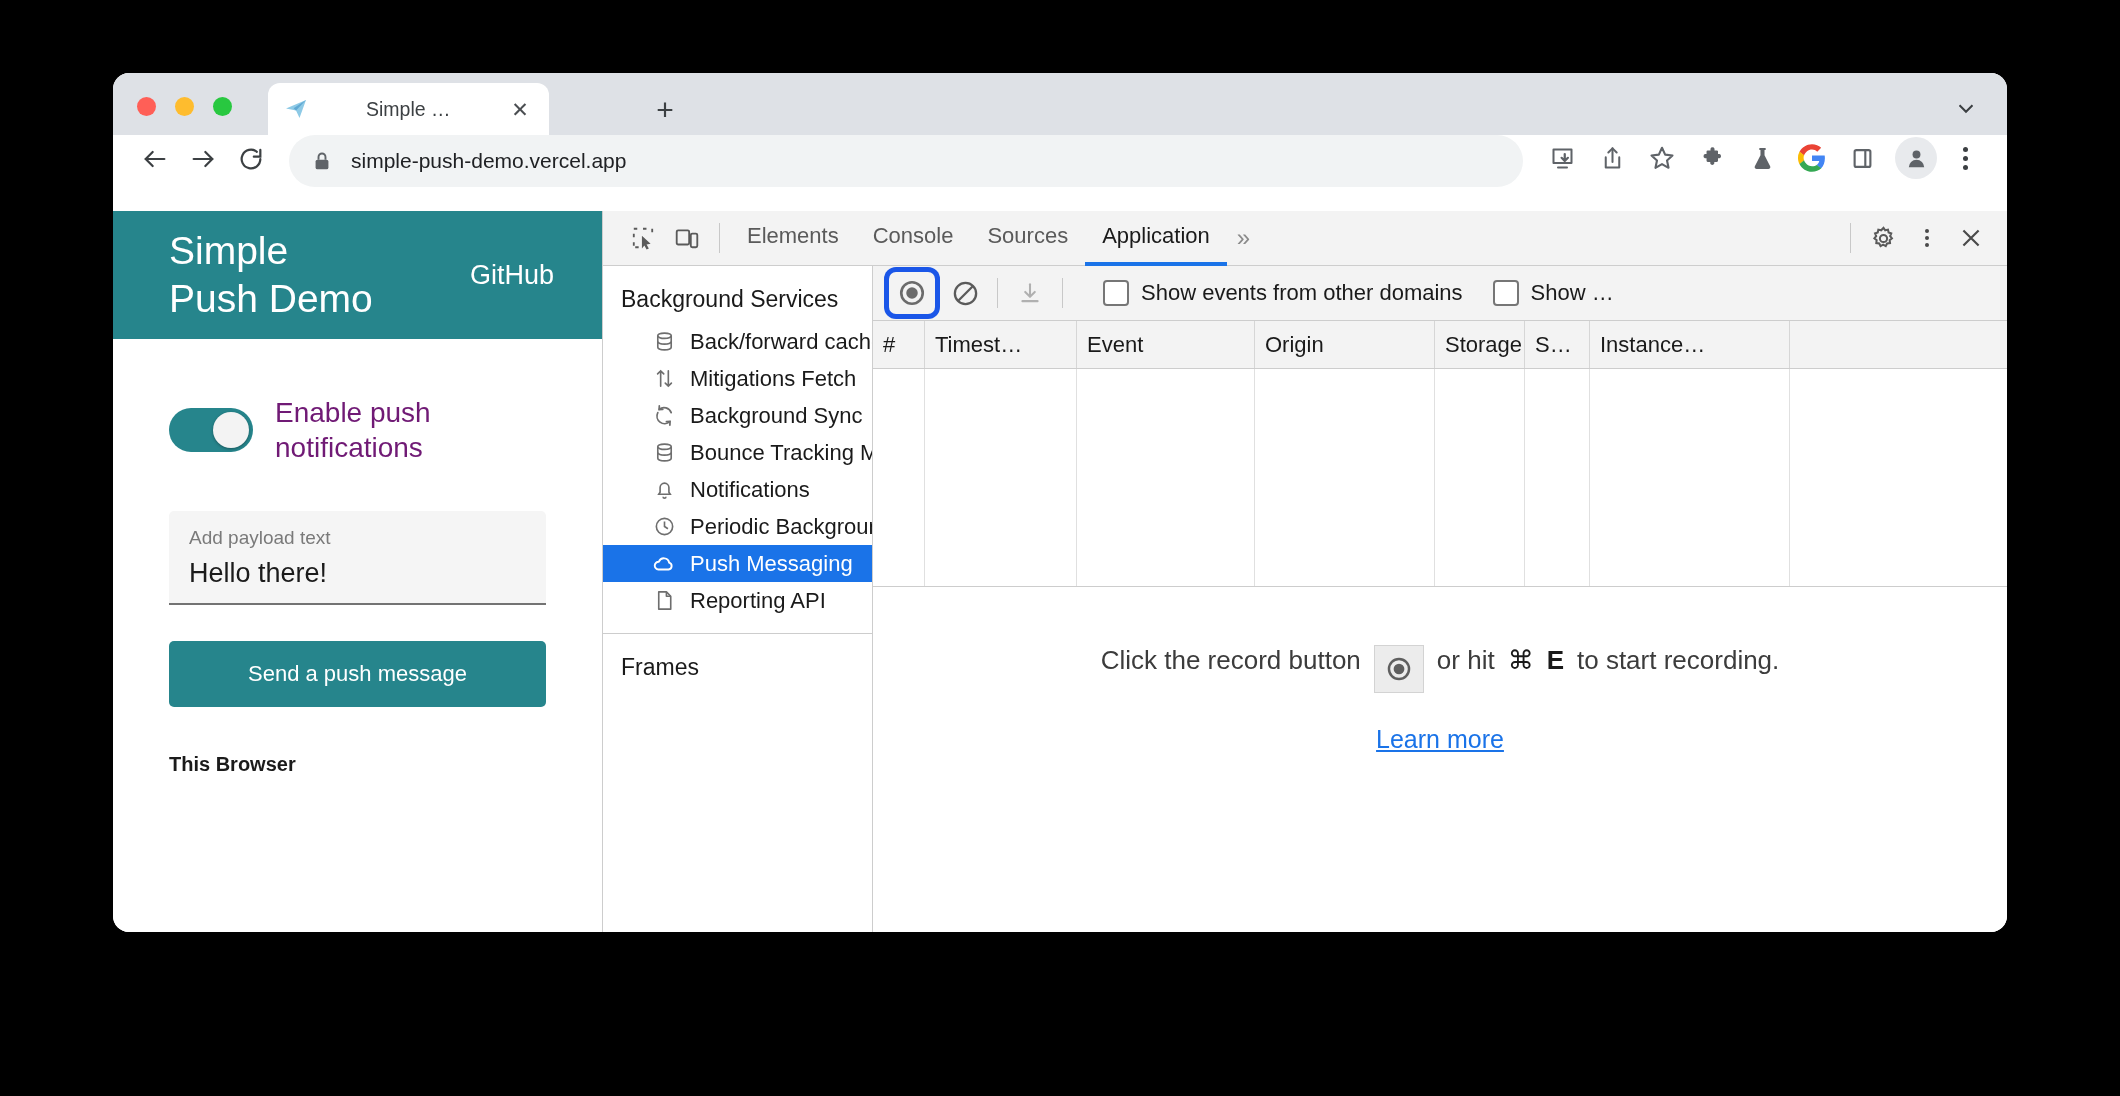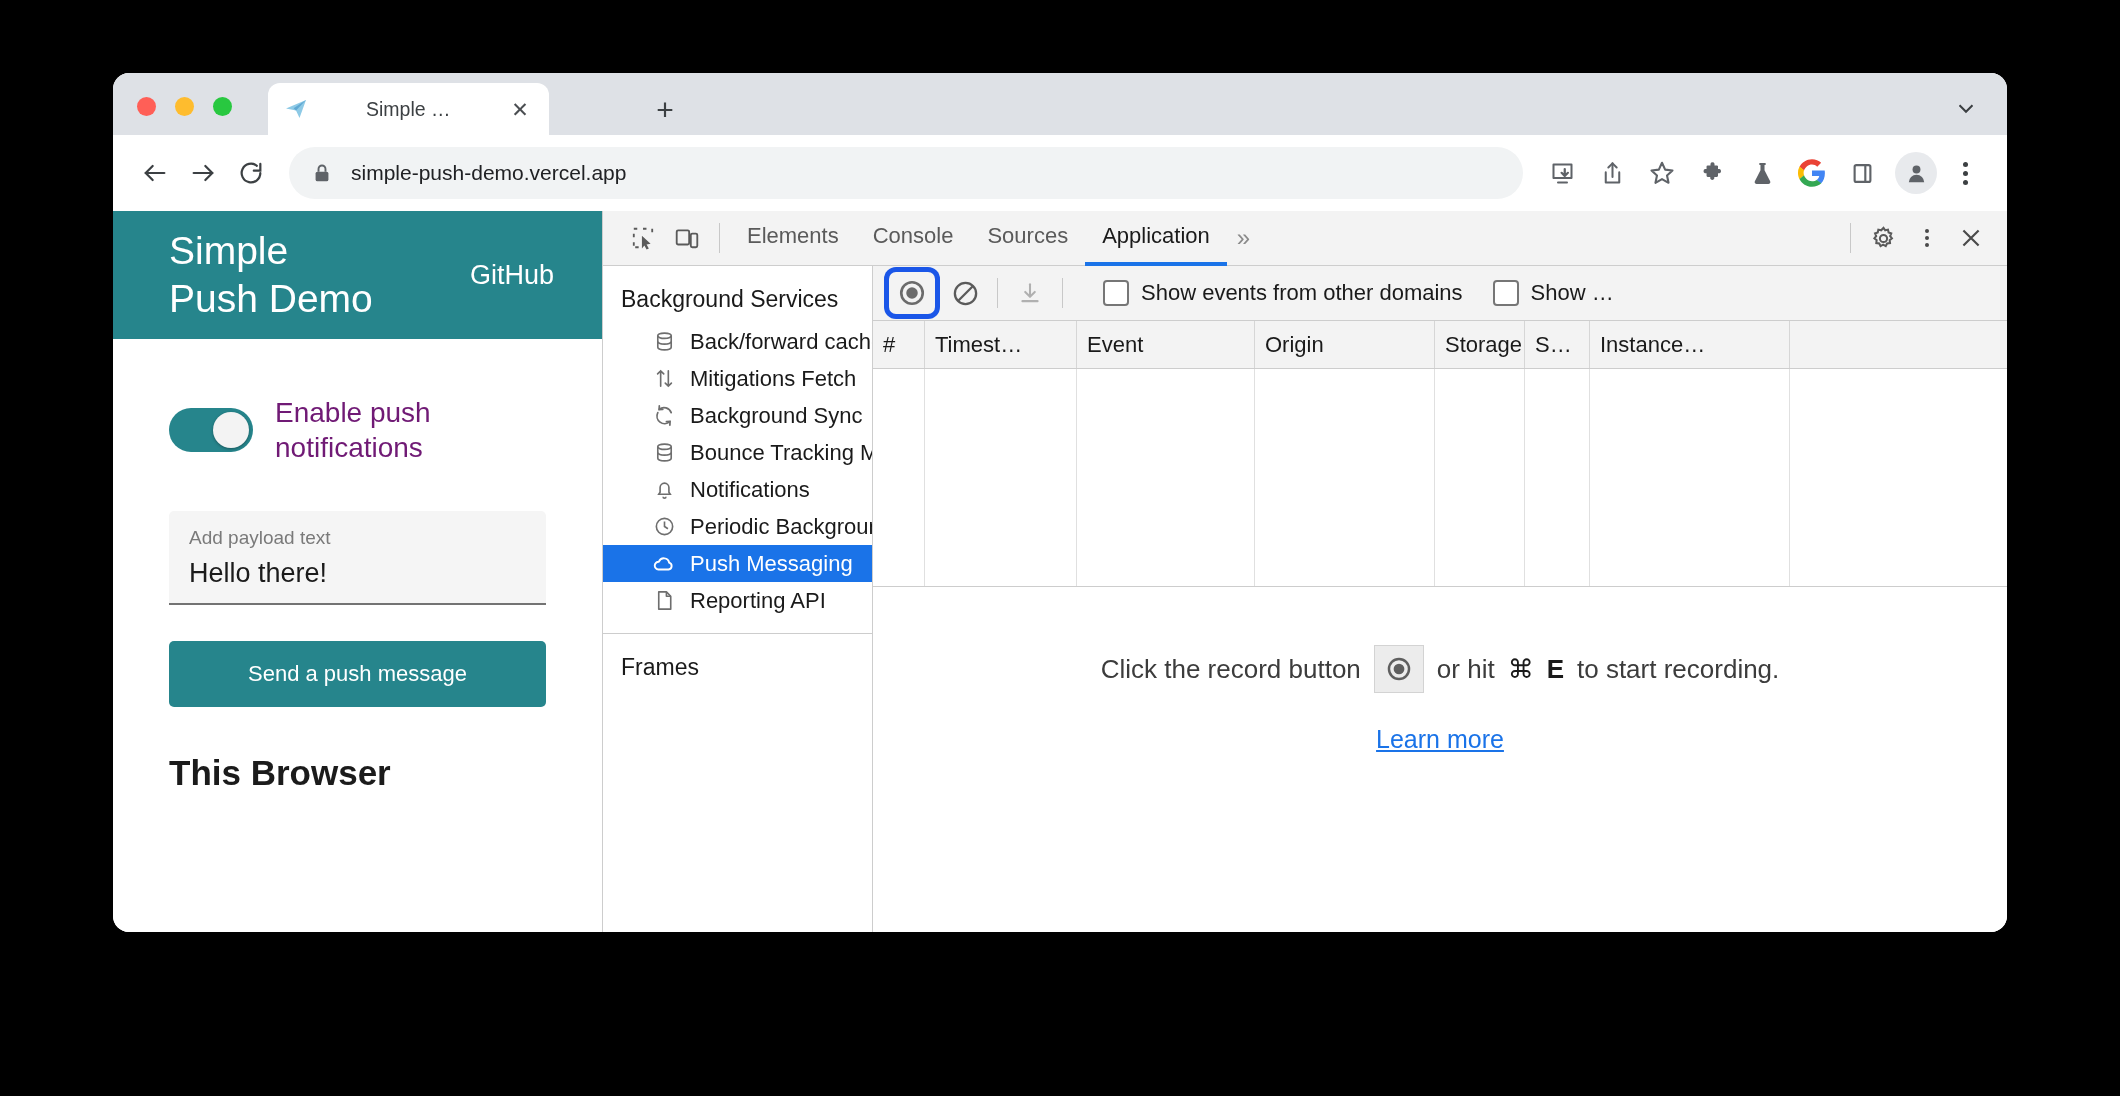--- a/index.html
+++ b/index.html
@@ -66,21 +66,21 @@
   #tabstrip-expand {
     position: absolute; right: 26px; top: 20px;
     width: 30px; height: 30px;
     display: flex; align-items: center; justify-content: center;
     color: #3c4043;
   }
 
   
   #toolbar {
     height: 76px; background: #fff;
-    display: flex; align-items: center;
+    display: flex; align-items: flex-start;
     padding: 0 22px 0 18px;
   }
   .navbtn {
     width: 48px; height: 48px; flex: 0 0 auto;
     display: flex; align-items: center; justify-content: center;
     color: #3c4043;
   }
   #omnibox {
     flex: 1 1 auto; height: 52px;
     background: #f1f3f4; border-radius: 26px;
@@ -151,21 +151,21 @@
   #payload-value { font-size: 27px; color: #1b1b1b; }
 
   #send-btn {
     display: block; width: 100%;
     background: #26858c; color: #fff;
     border: none; border-radius: 5px;
     font-family: inherit; font-size: 22px;
     padding: 20px 0; text-align: center;
     margin-bottom: 46px;
   }
-  #this-browser { font-size: 35px; font-weight: bold; color: #1b1b1b; }
+  #this-browser { font-size: 20px; font-weight: bold; color: #1b1b1b; }
 
   
   #devtools {
     flex: 1 1 auto; min-width: 0;
     display: flex; flex-direction: column;
     background: #fff;
     border-left: 1px solid #cdcdcd;
   }
   #dt-tabbar {
     height: 55px; flex: 0 0 auto;
@@ -259,21 +259,21 @@
   #tbody { display: flex; height: 218px; border-bottom: 1px solid #cdcdcd; }
   .tcol { border-right: 1px solid #e0e0e0; flex: 0 0 auto; }
 
   
   #empty-state {
     flex: 1 1 auto; display: flex; flex-direction: column;
     align-items: center; justify-content: flex-start;
     padding-top: 58px;
   }
   #empty-line {
-    display: flex; align-items: center; gap: 13px;
+    display: flex; align-items: flex-start; gap: 13px;
     font-size: 26px; color: #3c3c3c;
   }
   #empty-record-chip {
     width: 50px; height: 48px;
     background: #ececec; border: 1px solid #d3d3d3;
     display: flex; align-items: center; justify-content: center;
   }
   #kbd-cmd { font-size: 26px; color: #1a1a1a; }
   #kbd-e { font-size: 26px; font-weight: bold; color: #1a1a1a; }
   #learn-more {

